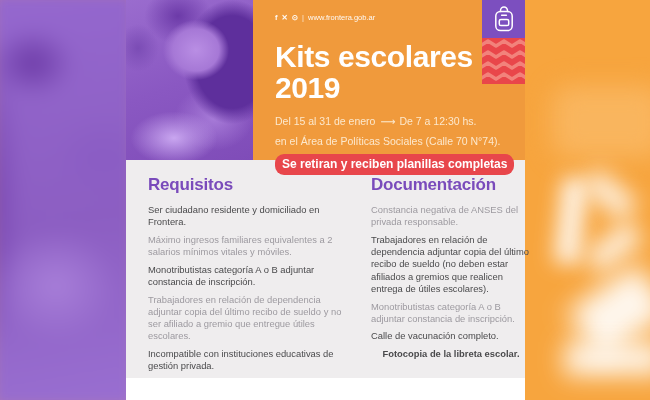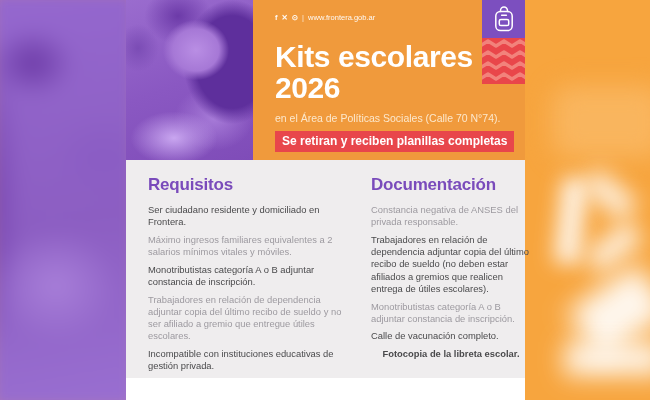--- a/index.html
+++ b/index.html
@@ -49,26 +49,26 @@
   .social-row{display:flex;align-items:center;gap:4px;font-size:7.5px;
     color:rgba(255,255,255,.95);}
   .social-row .si{font-weight:bold;}
   .social-row .sep{opacity:.8;}
   .title{margin-top:20px;font-size:30px;font-weight:bold;color:#ffffff;
     line-height:1.03;letter-spacing:-0.4px;}
   .dates{margin-top:11px;font-size:10.5px;color:#fce8cd;white-space:nowrap;}
   .dates .arrow{margin:0 5px;letter-spacing:-1px;}
   .location{margin-top:8px;font-size:10.5px;color:#fce8cd;white-space:nowrap;}
   .badge{margin-top:7px;display:inline-block;background:#e8464b;color:#fff;
-    font-weight:bold;font-size:12px;padding:3px 7px 4px;white-space:nowrap;}
+    font-weight:bold;font-size:12px;padding:3px 7px 4px;white-space:nowrap;border-radius:9px;}
 
   
-  .content{flex:1;background:#efedee;display:flex;padding:15px 10px 0 22px;gap:27px;}
+  .content{flex:1;background:#efedee;display:flex;padding:15px 10px 0 22px;gap:20px;}
   .col1{width:196px;flex:none;}
-  .col2{width:160px;flex:none;}
+  .col2{width:160px;flex:none;margin-left:7px;}
   .content h2{margin:0 0 9px;font-size:17px;font-weight:bold;color:#7a4bbb;letter-spacing:-0.2px;}
   .content p{margin:0 0 5.5px;font-size:9.4px;line-height:1.3;}
   .dark{color:#4a4a4c;}
   .light{color:#9d9aa0;}
   .b{font-weight:bold;text-align:center;}
 
   
   .footer{position:relative;height:57px;background:#ffffff;flex:none;}
 </style>
 </head>
@@ -118,23 +118,26 @@
         <div class="social-row">
           <span class="si">f</span>
           <span class="si">✕</span>
           <span class="si">⊙</span>
           <span class="sep">|</span>
           <span class="url">www.frontera.gob.ar</span>
         </div>
 
         <div class="title">
           <div>Kits escolares</div>
-          <div>2026</div>
+          <div>2019</div>
         </div>
 
+        <div class="dates">
+          <span>Del 15 al 31 de enero</span><span class="arrow">⟶</span><span>De 7 a 12:30 hs.</span>
+        </div>
         <div class="location">en el Área de Políticas Sociales (Calle 70 N°74).</div>
 
         <div class="badge">Se retiran y reciben planillas completas</div>
       </div>
     </div>
 
     <div class="content">
       <div class="col1">
         <h2>Requisitos</h2>
         <p class="dark">Ser ciudadano residente y domiciliado en Frontera.</p>

